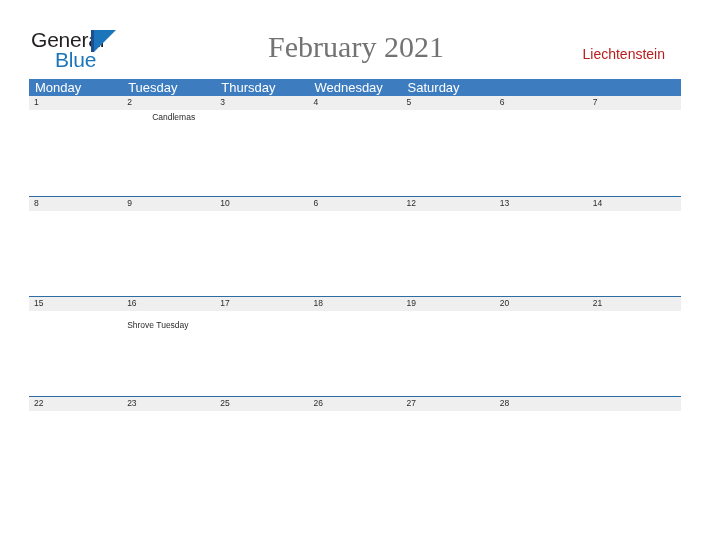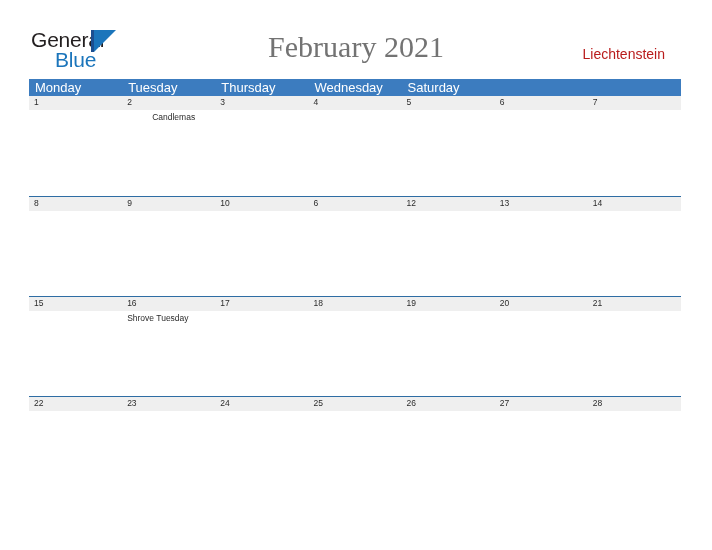--- a/index.html
+++ b/index.html
@@ -175,21 +175,21 @@
     line-height: 11px;
     color: #2b2b2b;
     font-family: "Liberation Sans", sans-serif;
   }
   .week-row.first .day-num {
     top: 1px;
   }
   .day-events {
     position: absolute;
     left: 5px;
-    top: 17px;
+    top: 24px;
     width: 86px;
   }
   .week-row.first .day-events {
     top: 16px;
     margin-left: 25px;
   }
   .event {
     font-size: 8.5px;
     line-height: 11px;
     color: #2b2b2b;
@@ -318,23 +318,20 @@
         <div class="row-rule"></div>
         <div class="day-band"></div>
         <div class="cells">
           <div class="day-cell">
             <div class="day-num">22</div>
           </div>
           <div class="day-cell">
             <div class="day-num">23</div>
           </div>
           <div class="day-cell">
-            <div class="day-num">24</div>
-          </div>
-          <div class="day-cell">
             <div class="day-num">25</div>
           </div>
           <div class="day-cell">
             <div class="day-num">26</div>
           </div>
           <div class="day-cell">
             <div class="day-num">27</div>
           </div>
           <div class="day-cell">
             <div class="day-num">28</div>

